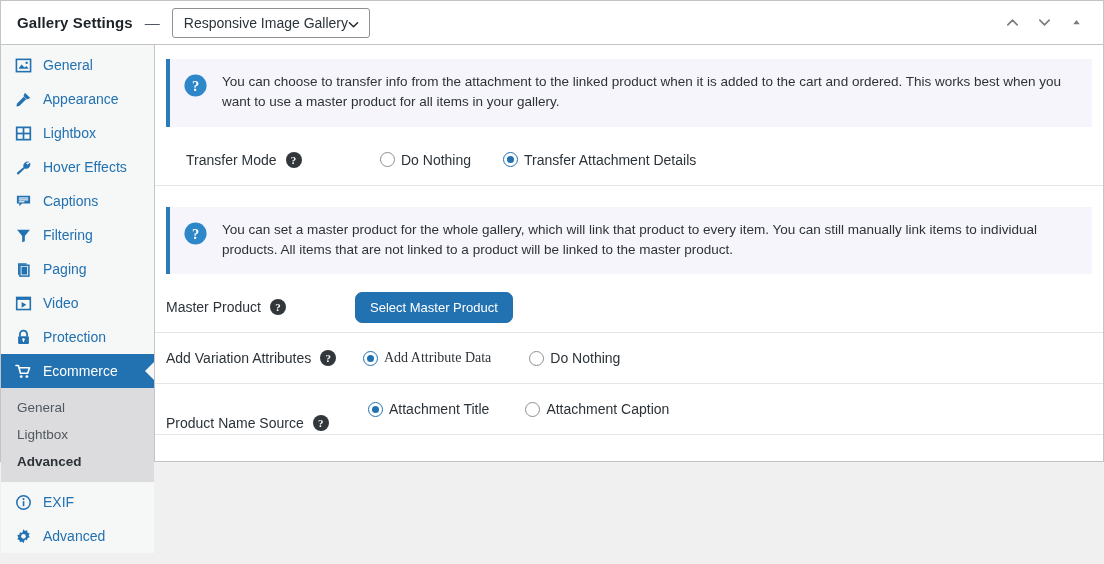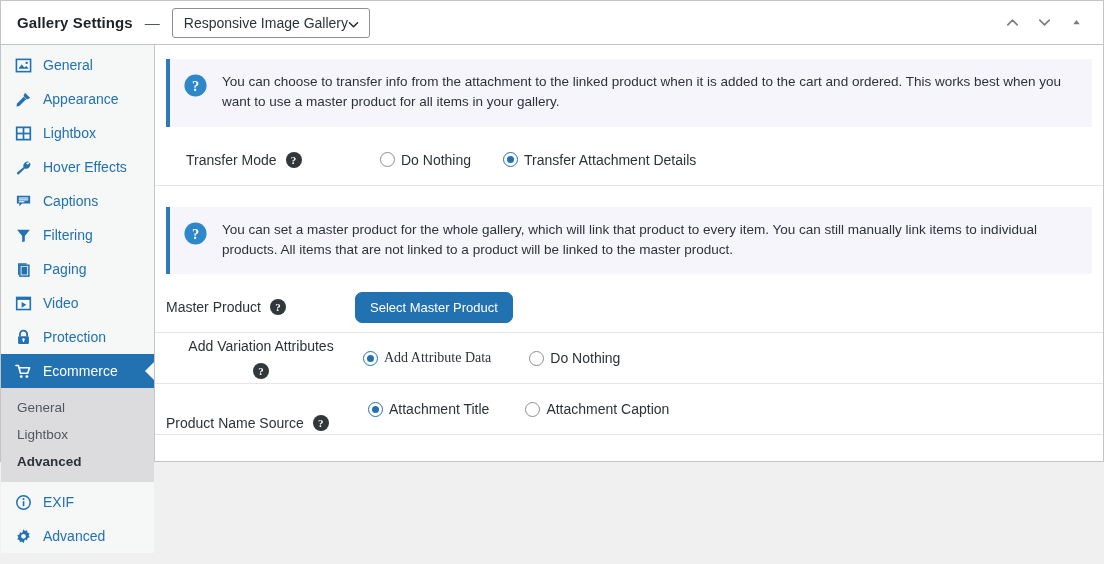--- a/index.html
+++ b/index.html
@@ -339,21 +339,21 @@
         <div class="row-label" style="width:190px;">
           <span>Master Product</span>
           <span class="help">?</span>
         </div>
         <div class="row-controls" style="margin-left:-1px;">
           <button class="btn-primary">Select Master Product</button>
         </div>
       </div>
 
       <div class="row">
-        <div class="row-label" style="width:190px;flex-direction:column;">
+        <div class="row-label" style="width:190px;">
           <span>Add Variation Attributes</span>
           <span class="help">?</span>
         </div>
         <div class="row-controls" style="margin-left:7px;">
           <label class="radio-opt" style="margin-right:38px;font-family:Liberation Serif, serif;">
             <span class="radio on"></span>
             <span class="radio-label">Add Attribute Data</span>
           </label>
           <label class="radio-opt">
             <span class="radio"></span>

